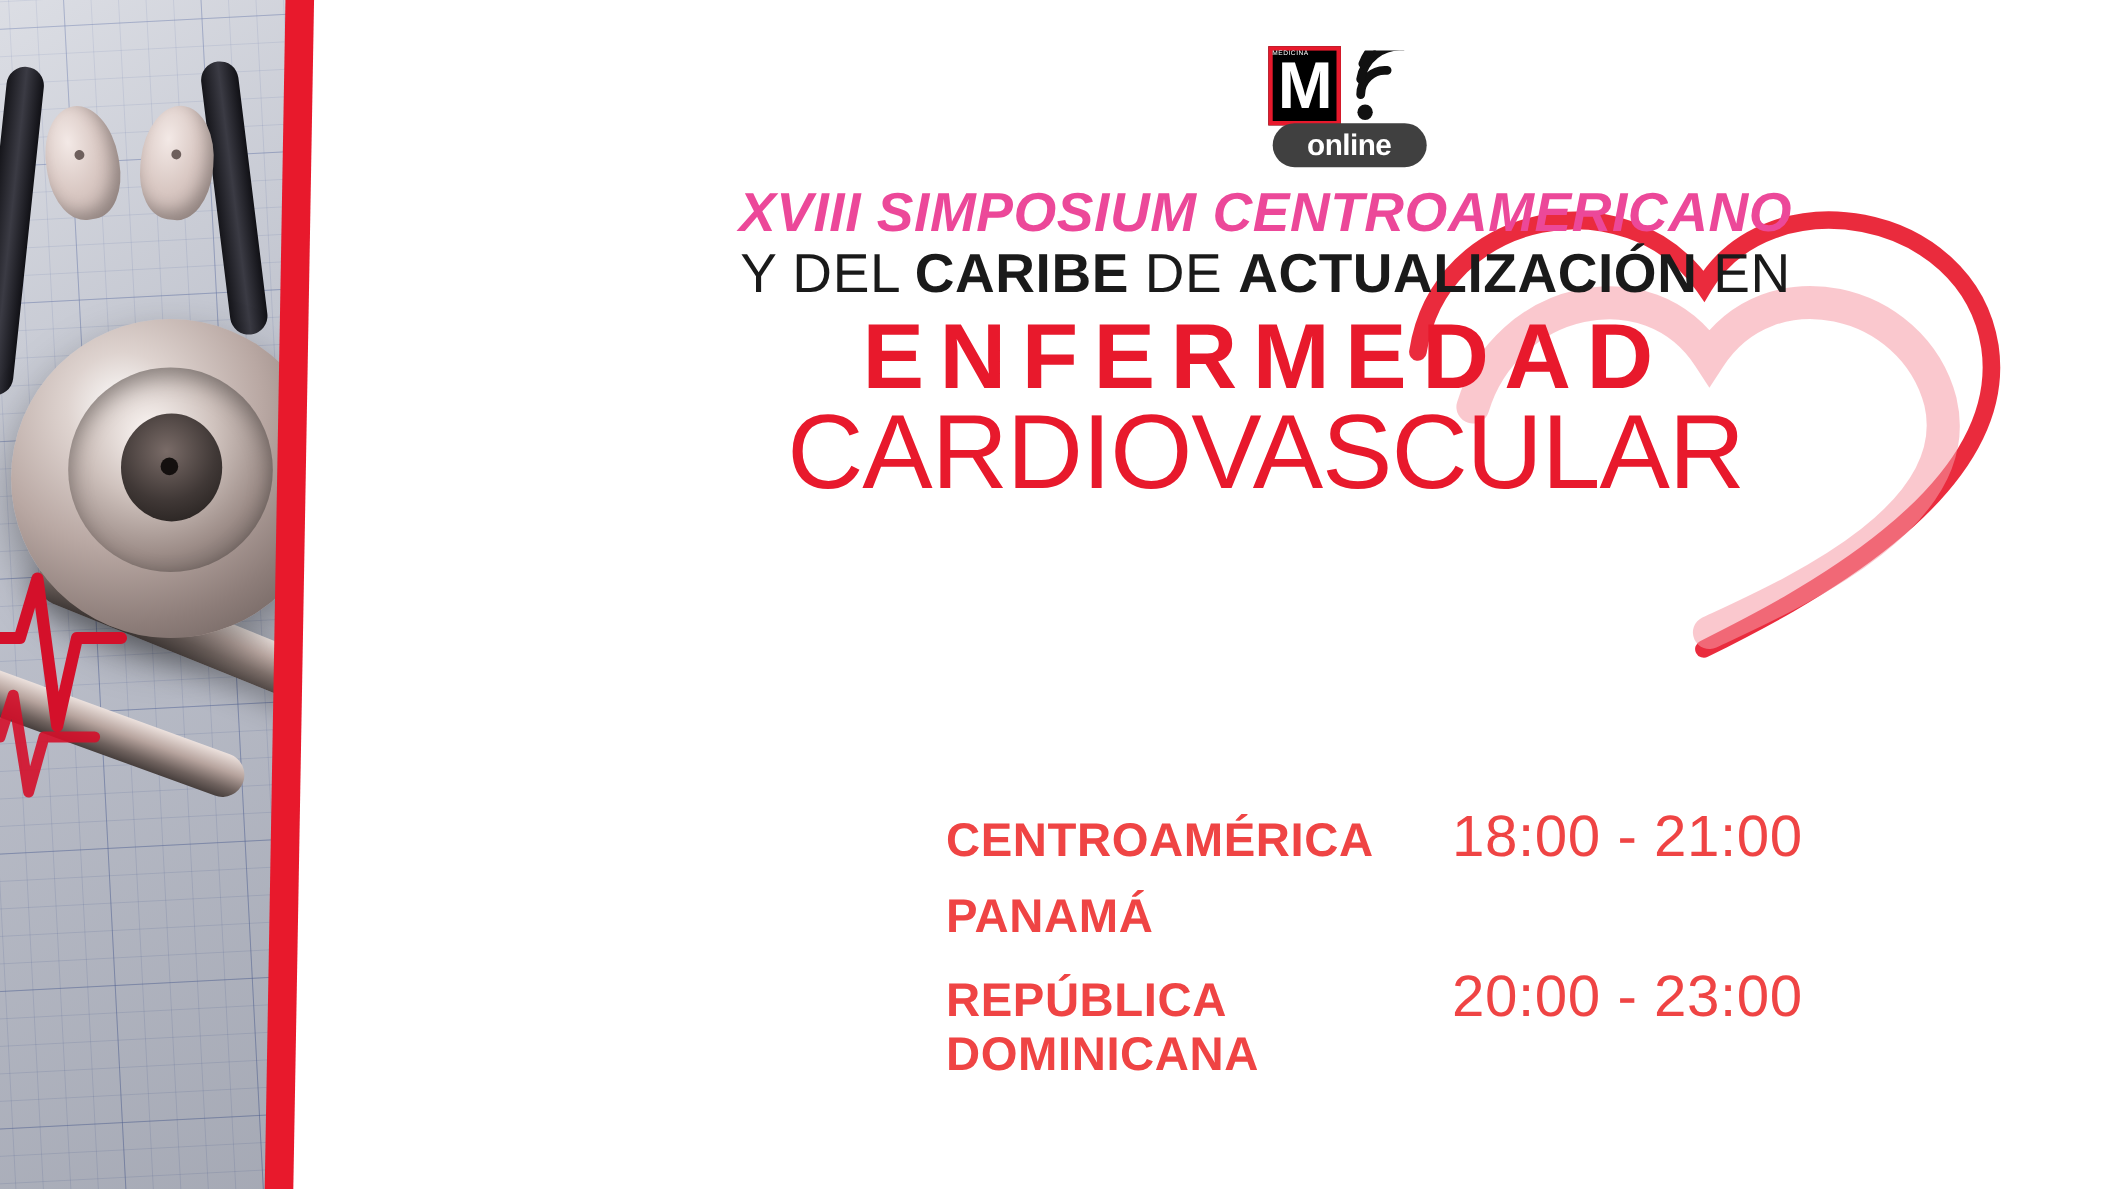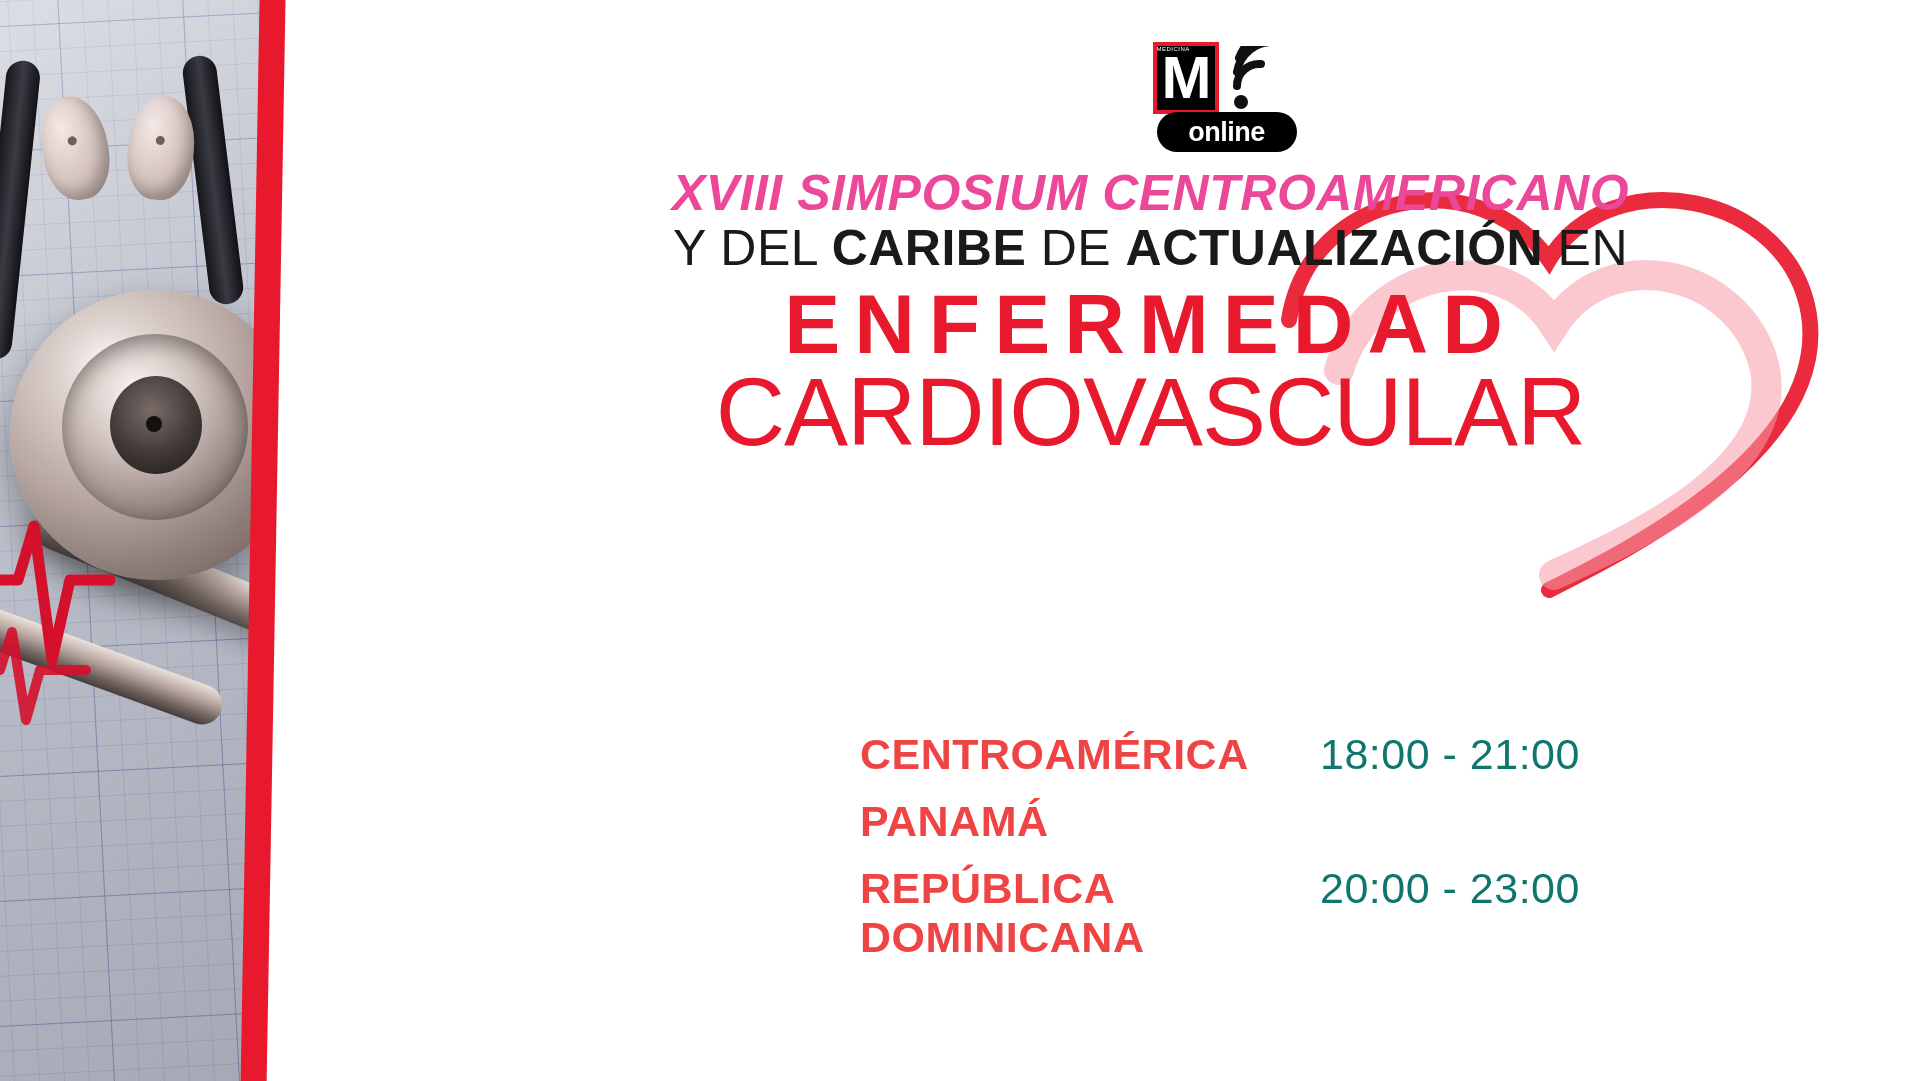--- a/index.html
+++ b/index.html
@@ -207,21 +207,21 @@
     position:absolute;
     left:14px; top:4px;
     font-size:6px;
     color:#ffffff;
     letter-spacing:0.5px;
   }
   .logo-online {
     position:absolute;
     left:14px; top:70px;
     width:140px; height:40px;
-    background:#000000;
+    background:#404040;
     border-radius:20px;
     color:#ffffff;
     font-size:27px;
     font-weight:bold;
     line-height:40px;
     text-align:center;
     letter-spacing:-0.5px;
   }
   .wifi {
     position:absolute;
@@ -304,22 +304,22 @@
   .region {
     width:790px;
     font-size:43px;
     font-weight:bold;
     color:#ef4444;
     letter-spacing:0.5px;
     text-align:left;
     padding-left:330px;
   }
   .time {
-    font-size:43px;
-    color:#0f766e;
+    font-size:53px;
+    color:#ef4444;
     letter-spacing:0.5px;
     white-space:nowrap;
   }
 </style>
 </head>
 <body>
 
 <div class="poster">
 
   <div class="left-panel">

